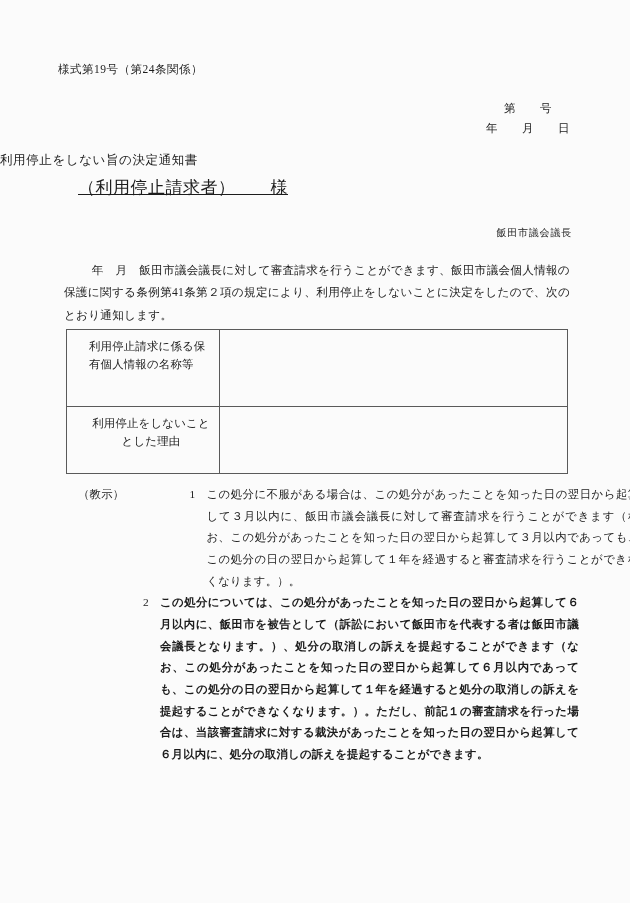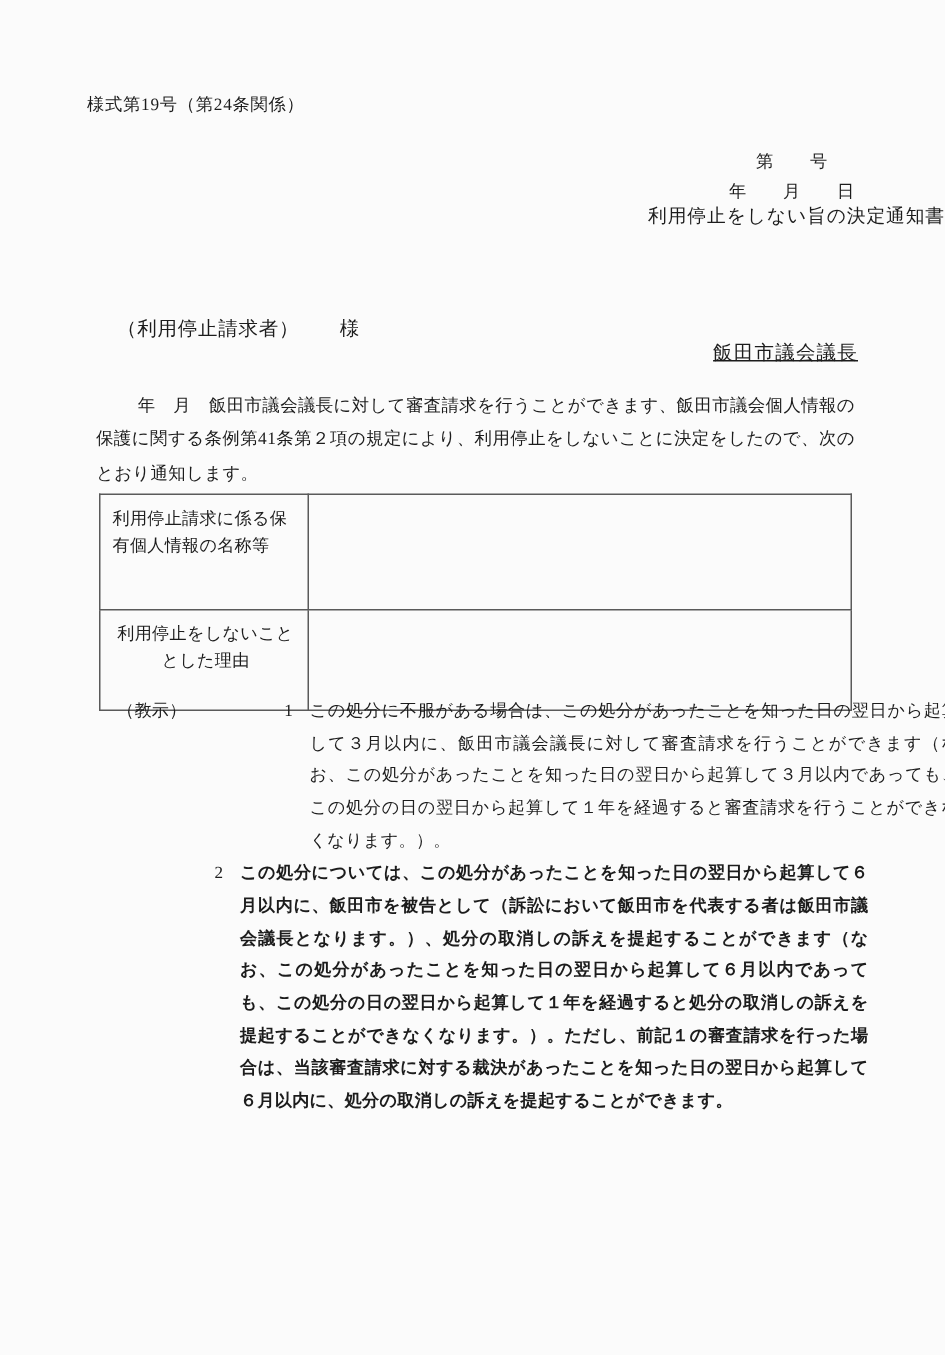--- a/index.html
+++ b/index.html
@@ -46,45 +46,45 @@
   }
   .doc-meta div {
     white-space: pre;
   }
 
   
   .doc-title {
     position: absolute;
     left: 0;
     right: 0;
-    top: 136px;
-    text-align: right;
+    top: 152px;
+    text-align: left;
     font-size: 12.5px;
     letter-spacing: 0.6px;
   }
 
   
   .addressee {
     position: absolute;
     left: 78px;
-    top: 210px;
-    font-size: 13px;
+    top: 176px;
+    font-size: 17px;
     letter-spacing: 0.5px;
     white-space: pre;
+    text-decoration: underline;
   }
 
   
   .issuer {
     position: absolute;
     right: 58px;
     top: 226px;
-    font-size: 13px;
+    font-size: 10px;
     letter-spacing: 0.8px;
     white-space: nowrap;
-    text-decoration: underline;
   }
 
   
   .body-para {
     position: absolute;
     left: 64px;
     top: 260px;
     width: 506px;
     font-size: 11.6px;
     line-height: 1.92;
@@ -103,39 +103,39 @@
     border-collapse: collapse;
     table-layout: fixed;
   }
   .form-table td {
     border: 1px solid #5a5a5a;
     vertical-align: top;
     padding: 0;
   }
   .form-table td.label {
     width: 124px;
-    padding: 7px 6px 7px 8px;
+    padding: 7px 6px 7px 22px;
     font-size: 11.4px;
     line-height: 1.62;
     letter-spacing: 0.2px;
   }
   .form-table td.value {
     padding: 6px 8px;
     font-size: 11.4px;
     line-height: 1.62;
   }
   .row-1 .label, .row-1 .value { height: 62px; }
   .row-2 .label, .row-2 .value { height: 52px; }
   .row-2 .label { padding-top: 14px; text-align: center; }
 
   
   .instructions {
     position: absolute;
     left: 64px;
-    top: 464px;
+    top: 484px;
     width: 506px;
     font-size: 11.4px;
     line-height: 1.90;
     letter-spacing: 0.2px;
   }
   .instr-head-row {
     display: flex;
     align-items: flex-start;
   }
   .instr-label {

